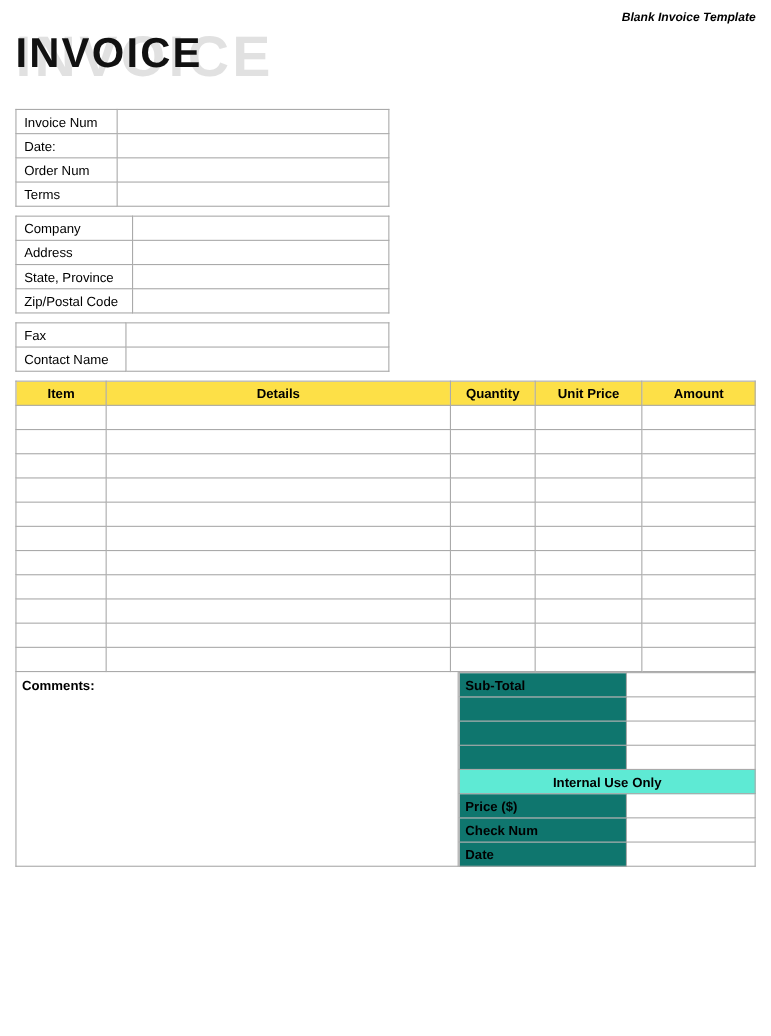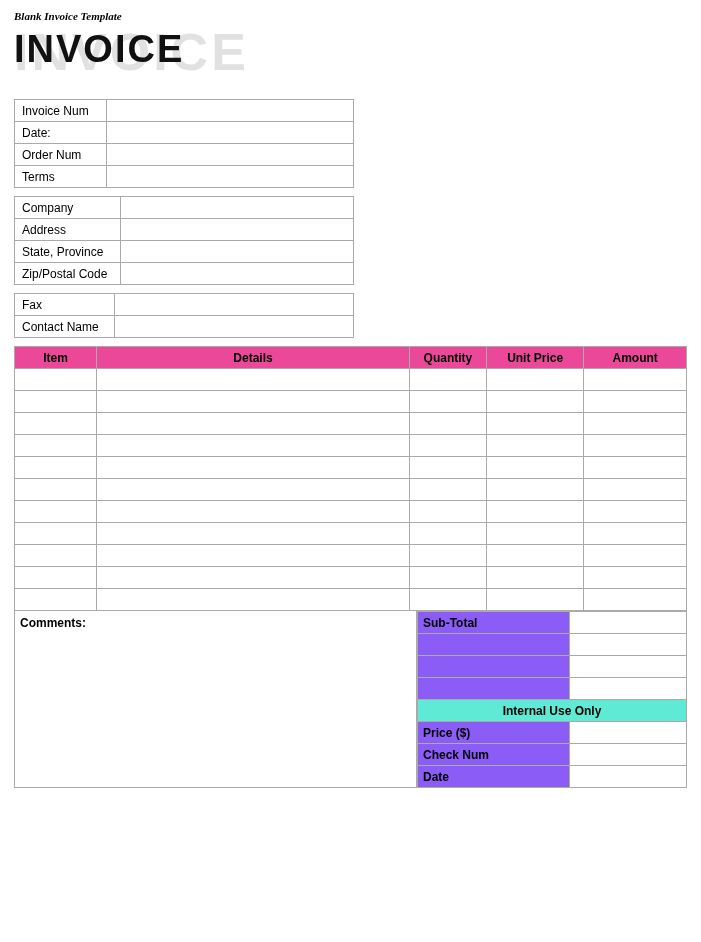--- a/index.html
+++ b/index.html
@@ -6,25 +6,25 @@
     body {
       font-family: Arial, sans-serif;
       font-size: 12px;
       background: #fff;
       color: #000;
       width: 701px;
       min-height: 942px;
       padding: 10px 14px 14px 14px;
     }
     .top-right {
+      text-align: right;
       font-size: 11px;
       font-weight: bold;
       font-style: italic;
       margin-bottom: 4px;
-      font-family: Liberation Serif, serif;
     }
     
     .info-table {
       border-collapse: collapse;
       width: 340px;
       margin-bottom: 8px;
     }
     .info-table td {
       border: 1px solid #aaa;
       padding: 3px 7px;
@@ -45,21 +45,21 @@
       border-collapse: collapse;
       width: 100%;
       margin-top: 8px;
     }
     .items-table th, .items-table td {
       border: 1px solid #aaa;
       padding: 3px 5px;
       height: 22px;
     }
     .items-table th {
-      background: #ec4899;
+      background: #fde047;
       font-weight: bold;
       text-align: center;
       font-size: 12px;
     }
     .items-table th.item-col { width: 80px; }
     .items-table th.details-col { width: 305px; }
     .items-table th.qty-col { width: 75px; }
     .items-table th.up-col { width: 95px; }
     .items-table th.amt-col { width: 100px; }
     .items-table td { font-size: 11px; }
@@ -89,21 +89,21 @@
       border-collapse: collapse;
       width: 100%;
     }
     .totals-table td {
       border: 1px solid #aaa;
       padding: 3px 5px;
       height: 22px;
     }
     .totals-table td.t-label {
       font-weight: bold;
-      background: #8b5cf6;
+      background: #0f766e;
       width: 130px;
     }
     .totals-table td.t-value {
       width: 100px;
     }
     .totals-table td.internal-header {
       text-align: center;
       font-weight: bold;
       background: #5eead4;
     }

